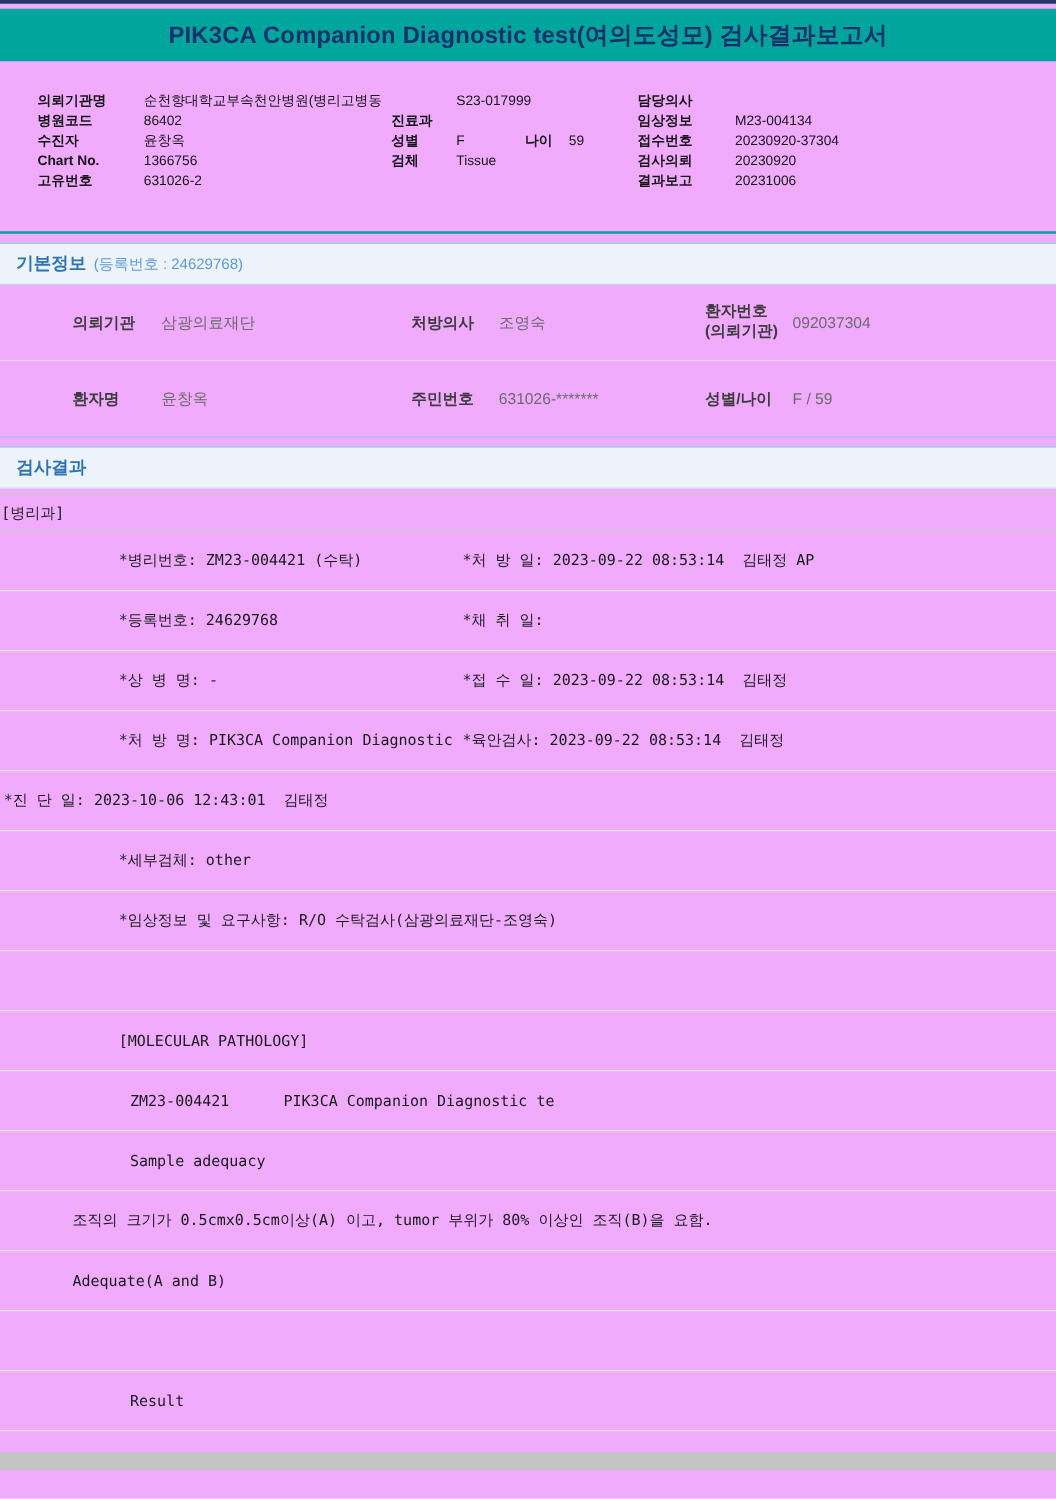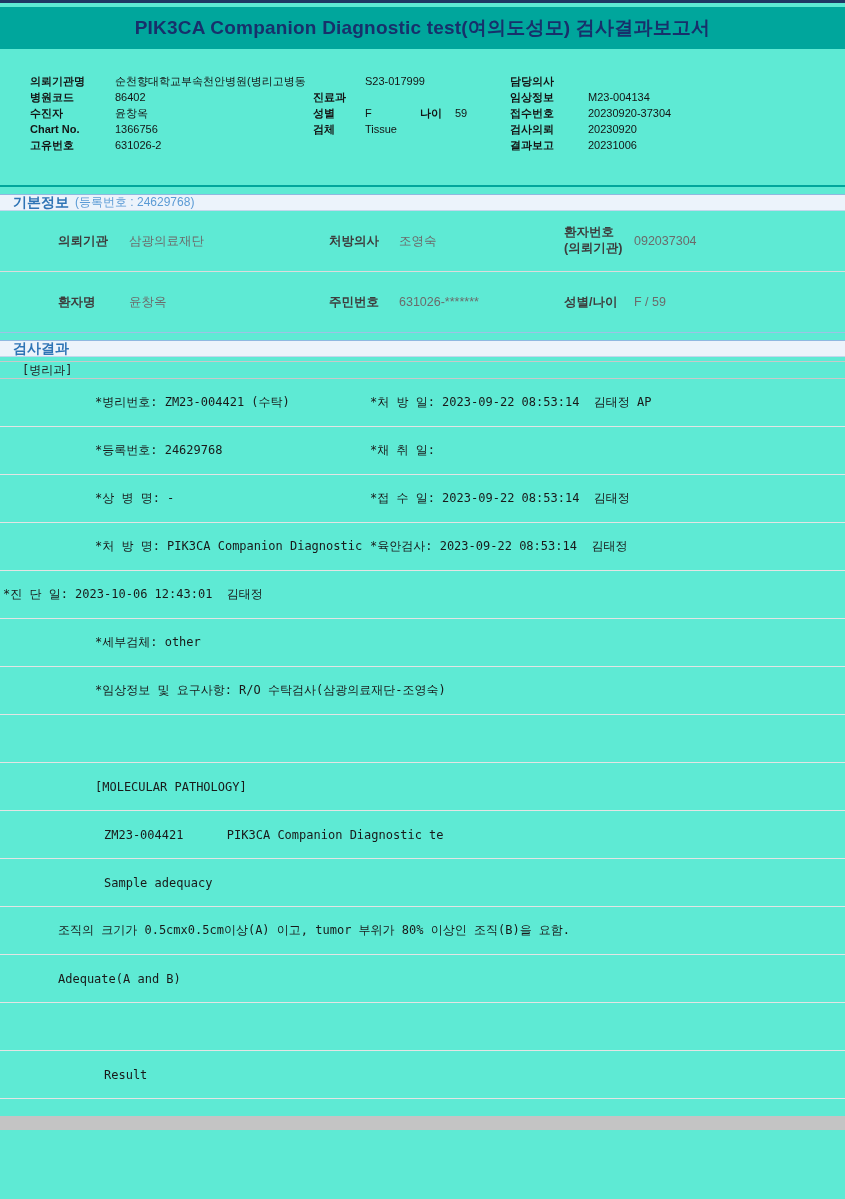--- a/index.html
+++ b/index.html
@@ -1,48 +1,48 @@
 <!DOCTYPE html>
 <html><head>
 <meta charset="utf-8">
 <style>
   * { margin:0; padding:0; box-sizing:border-box; }
   html,body { width:845px; height:1199px; background:#ffffff; overflow:hidden;
     font-family:"Liberation Sans","DejaVu Sans",sans-serif; }
-  .page { width:845px; height:1199px; position:relative; background:#5eead4; }
+  .page { width:845px; height:1199px; position:relative; background:#f0abfc; }
 
   .top-line { height:3px; background:#1f3864; }
   .banner { margin-top:4px; height:42px; background:#00a69c;
     display:flex; align-items:center; justify-content:center; }
   .banner-title { font-size:19px; font-weight:bold; color:#17306b; letter-spacing:.2px; }
 
   .report-info { position:relative; height:84px; margin-top:24px; font-size:11px; color:#141414; }
   .ri { position:absolute; white-space:pre; line-height:14px; }
   .bold { font-weight:bold; }
 
   .teal-rule { height:2px; background:#00a69c; margin-top:28px; }
 
-  .section-bar { height:17px; margin-top:7px; background:#ecf3fb;
+  .section-bar { height:34px; margin-top:7px; background:#ecf3fb;
     border-top:1px solid #8fb8e0; border-bottom:1px solid #c3d7ec;
     display:flex; align-items:center; padding-left:13px; }
   .section-title { font-size:14px; font-weight:bold; color:#2e74b5; }
   .section-sub { font-size:12px; color:#5b9bd5; margin-left:6px; }
 
   .b-row { height:61px; display:flex; align-items:center; padding-left:14px;
     font-size:12.5px; border-bottom:1px solid #dcdcdc; }
   .b-row.last { border-bottom:1px solid #9dc3e6; }
   .b-label { font-weight:bold; color:#3d3d3d; }
   .b-value { color:#6b6b6b; }
   .w-l1{width:71px;margin-left:44px;} .w-v1{width:200px;} .w-l2{width:70px;} .w-v2{width:165px;}
   .w-l3{width:70px;} .w-v3{flex:1;}
   .stack { line-height:1.25; }
   .blk { display:block; }
 
-  .dept-row { height:18px; margin-top:4px; border-top:1px solid #c9c9c9; border-bottom:1px solid #c9c9c9;
-    display:flex; align-items:center; padding-left:22px;
+  .dept-row { height:30px; margin-top:4px; border-top:1px solid #c9c9c9; border-bottom:1px solid #c9c9c9;
+    display:flex; align-items:center; padding-left:1px;
     font-family:"DejaVu Sans Mono",monospace; font-size:12px; color:#222; }
 
   .r-row { height:48px; display:flex; align-items:center; border-bottom:1px solid #e4e4e4;
     font-family:"DejaVu Sans Mono",monospace; font-size:12px; color:#191919; }
   .r-left { margin-left:95px; flex:0 0 272px; overflow:hidden; white-space:pre; }
   .r-left.free { flex:0 0 auto; overflow:visible; }
   .r-right { margin-left:3px; white-space:pre; }
   .r-line { white-space:pre; }
   .ind0 { margin-left:95px; } .ind1 { margin-left:104px; } .ind2 { margin-left:58px; }
 

